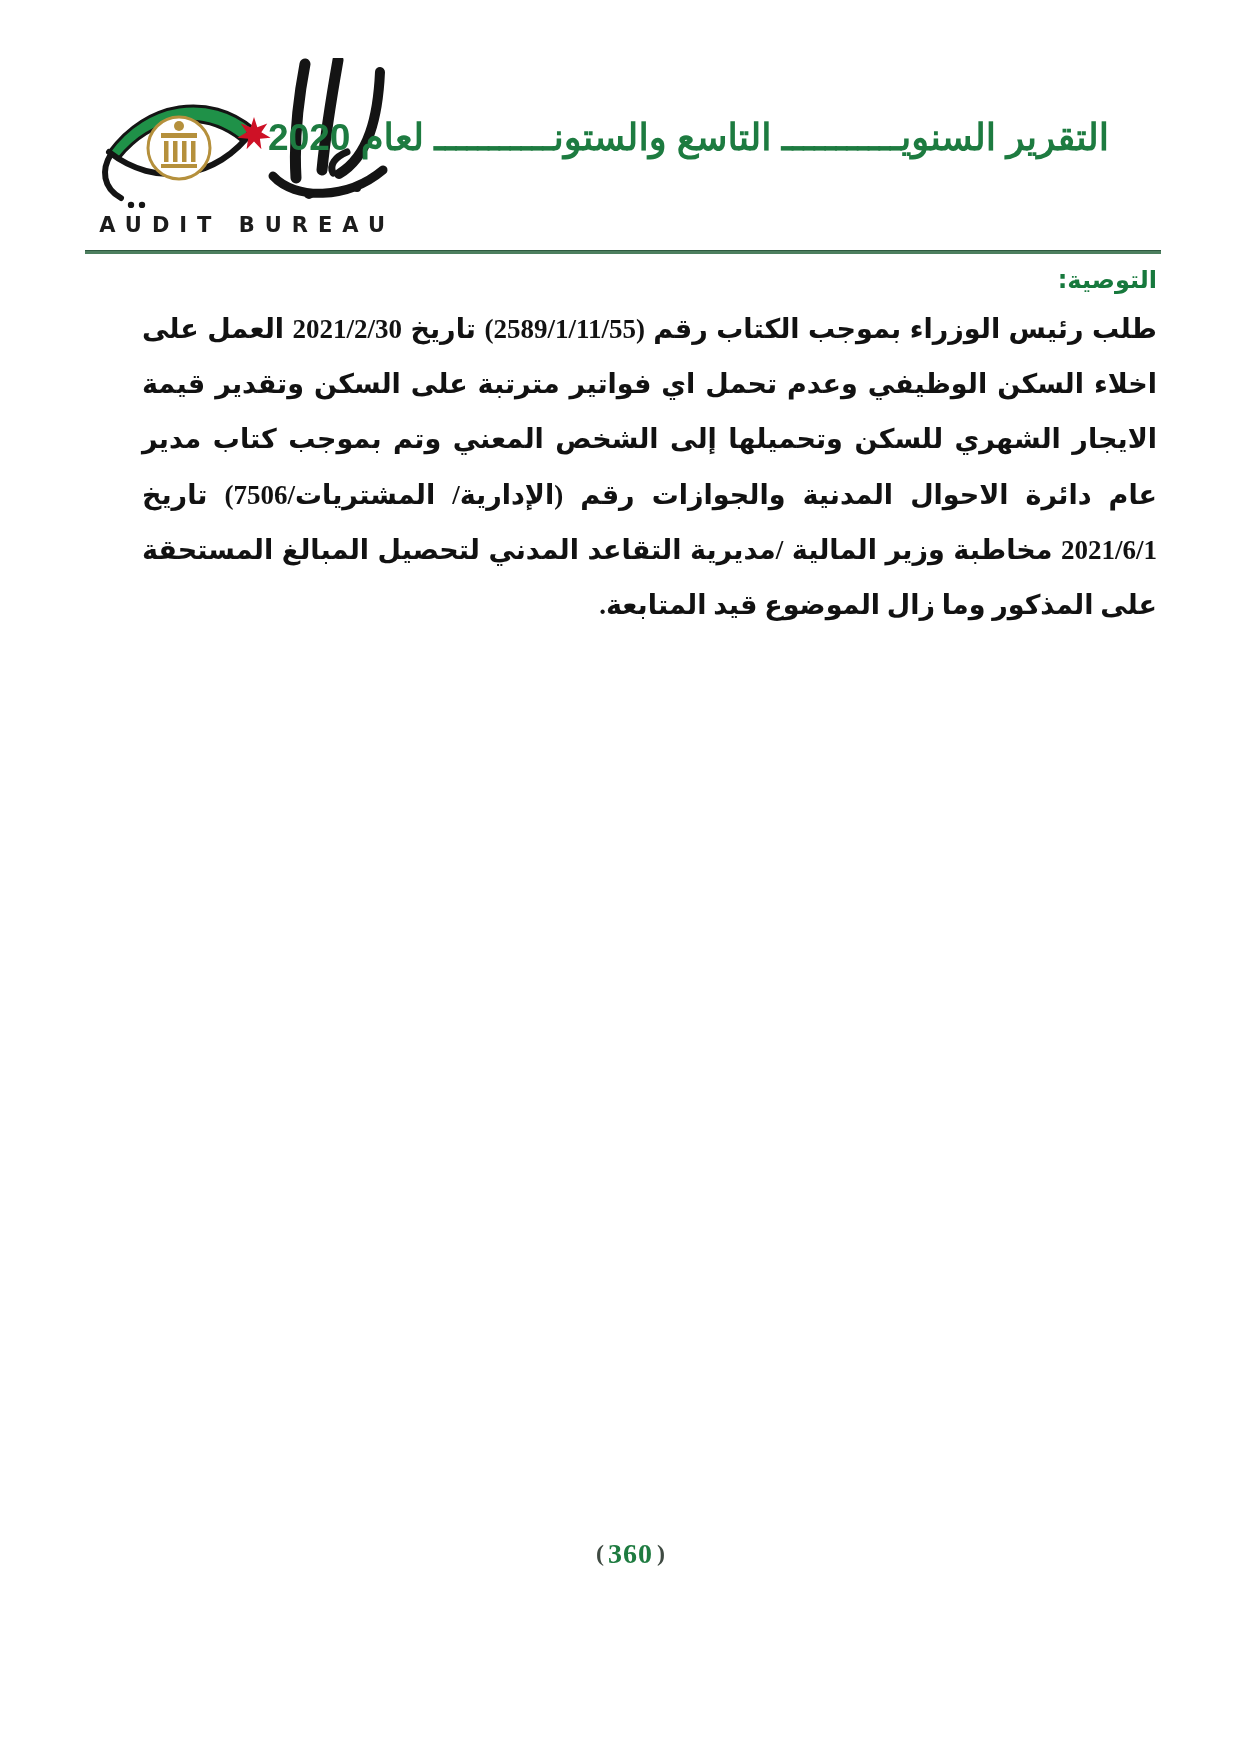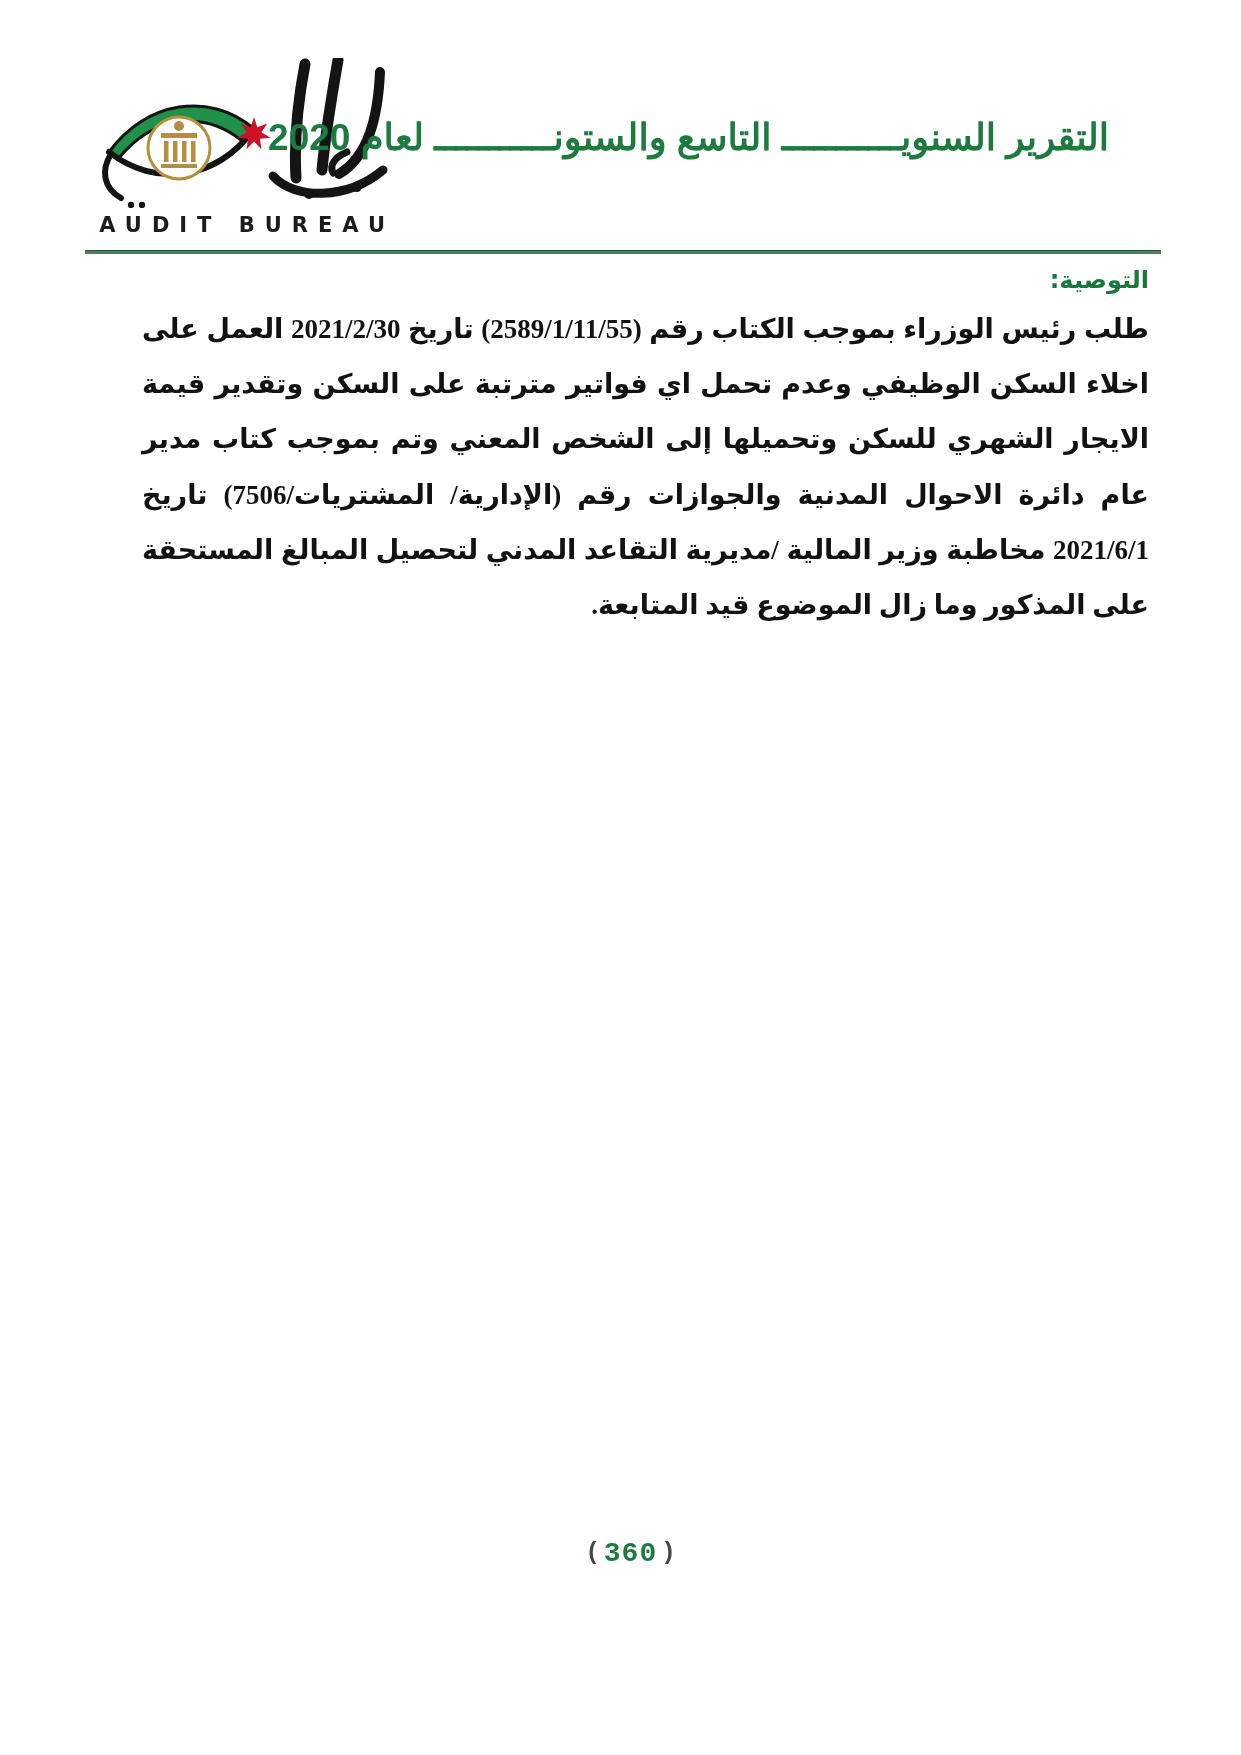--- a/index.html
+++ b/index.html
@@ -31,41 +31,41 @@
     font-family: Liberation Sans, sans-serif;
     font-weight: bold; font-size: 37px; color: #1d7b40;
   }
   .header-rule {
     position: absolute; top: 250px; left: 85px; width: 1076px; height: 4px;
     background: #4d7f5f; border-top: 1px solid #2e5a40;
   }
 
   
   .content {
-    position: absolute; top: 258px; right: 92px; left: 142px;
+    position: absolute; top: 258px; right: 84px; left: 142px;
     direction: rtl;
   }
   .sec-heading {
     font-family: "DejaVu Sans", sans-serif;
     font-weight: bold; font-size: 24px; color: #17793d;
     line-height: 1.4; margin: 6px 0 4px 0;
   }
   .sec-body {
     font-family: "Liberation Serif", "DejaVu Sans", serif;
     font-weight: bold; font-size: 27px; color: #121212;
     line-height: 2.05;
     text-align: justify;
     margin-bottom: 12px;
   }
 
   
   .page-number {
     position: absolute; top: 1538px; left: 0; width: 100%;
     text-align: center;
-    font-family: Liberation Mono, monospace;
+    font-family: Liberation Serif, serif;
     font-weight: bold; font-size: 28px; padding-left: 20px;
   }
   .page-number .paren { color: #3f4a42; font-size: 24px; vertical-align: 2px; }
   .page-number .num { color: #1e7b40; letter-spacing: 1px; padding: 0 4px; }
 </style>
 </head>
 <body>
 
 <div class="page">
 

